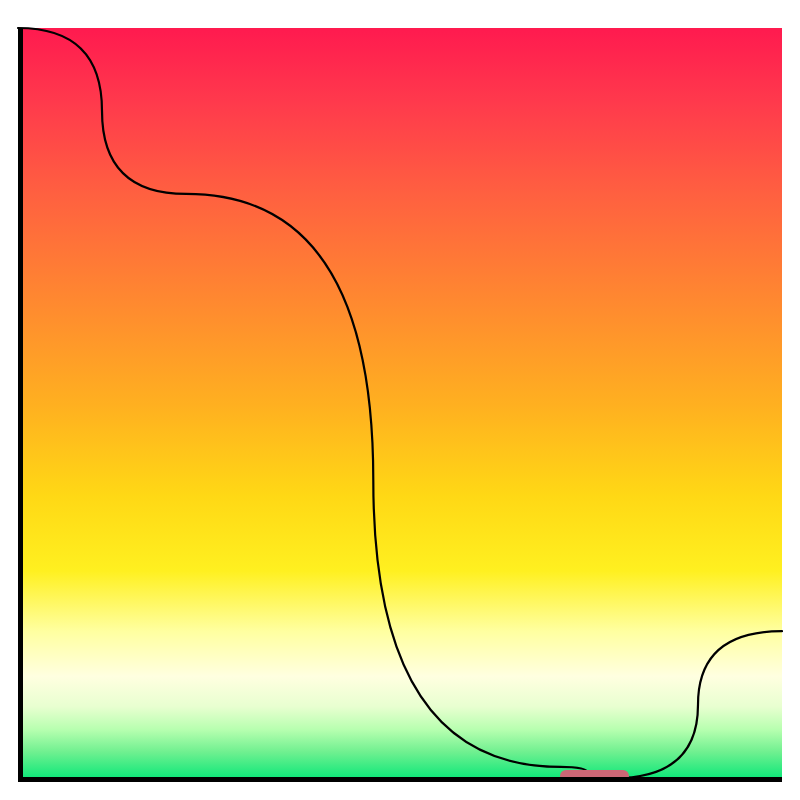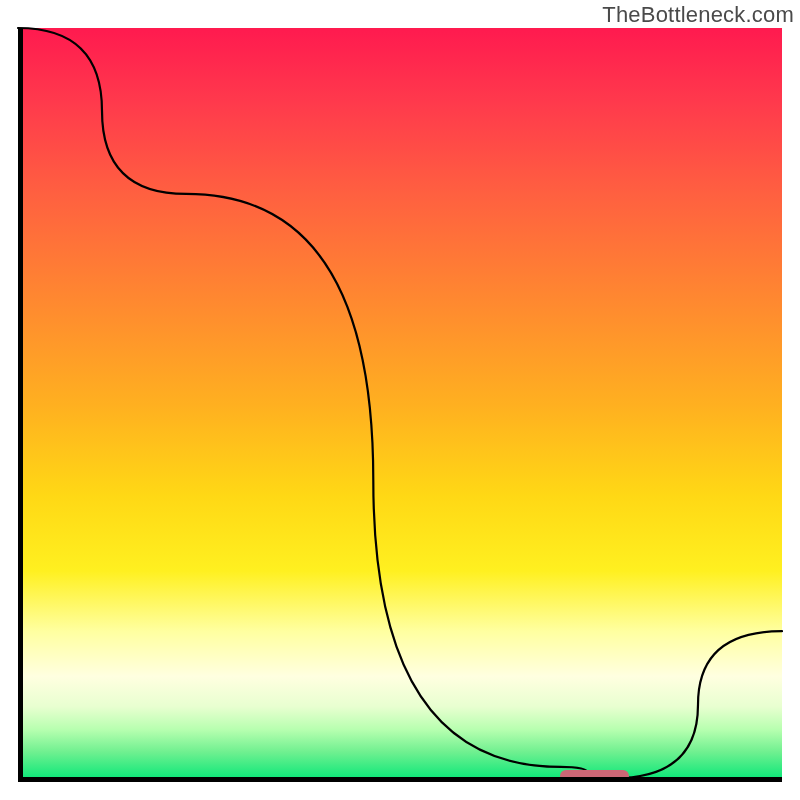--- a/index.html
+++ b/index.html
@@ -93,21 +93,20 @@
     top: 28px;
     width: 5px;
     height: 754px;
   }
 </style>
 </head>
 <body>
 
 <div class="chart-container">
 
-  <div class="attribution">TheBottleneck.com</div>
 
   <div class="plot-area">
     <div class="gradient-bg"></div>
 
     <svg class="curve-overlay" viewBox="0 0 764 754" preserveAspectRatio="none">
       <path class="curve" d="M 0.0 0.0 Q 84.0 0.0 84.0 82.9 Q 84.0 165.9 168.1 165.9 Q 355.3 165.9 355.3 452.4 Q 355.3 738.9 542.4 738.9 Q 569.2 738.9 569.2 744.6 Q 569.2 750.2 595.9 750.2 Q 680.0 750.2 680.0 676.7 Q 680.0 603.2 764.0 603.2"></path>
     </svg>
 
     <div class="marker" style="left:542.4px;width:68.8px;top:742.0px;background:#cc6675;"></div>
   </div>

